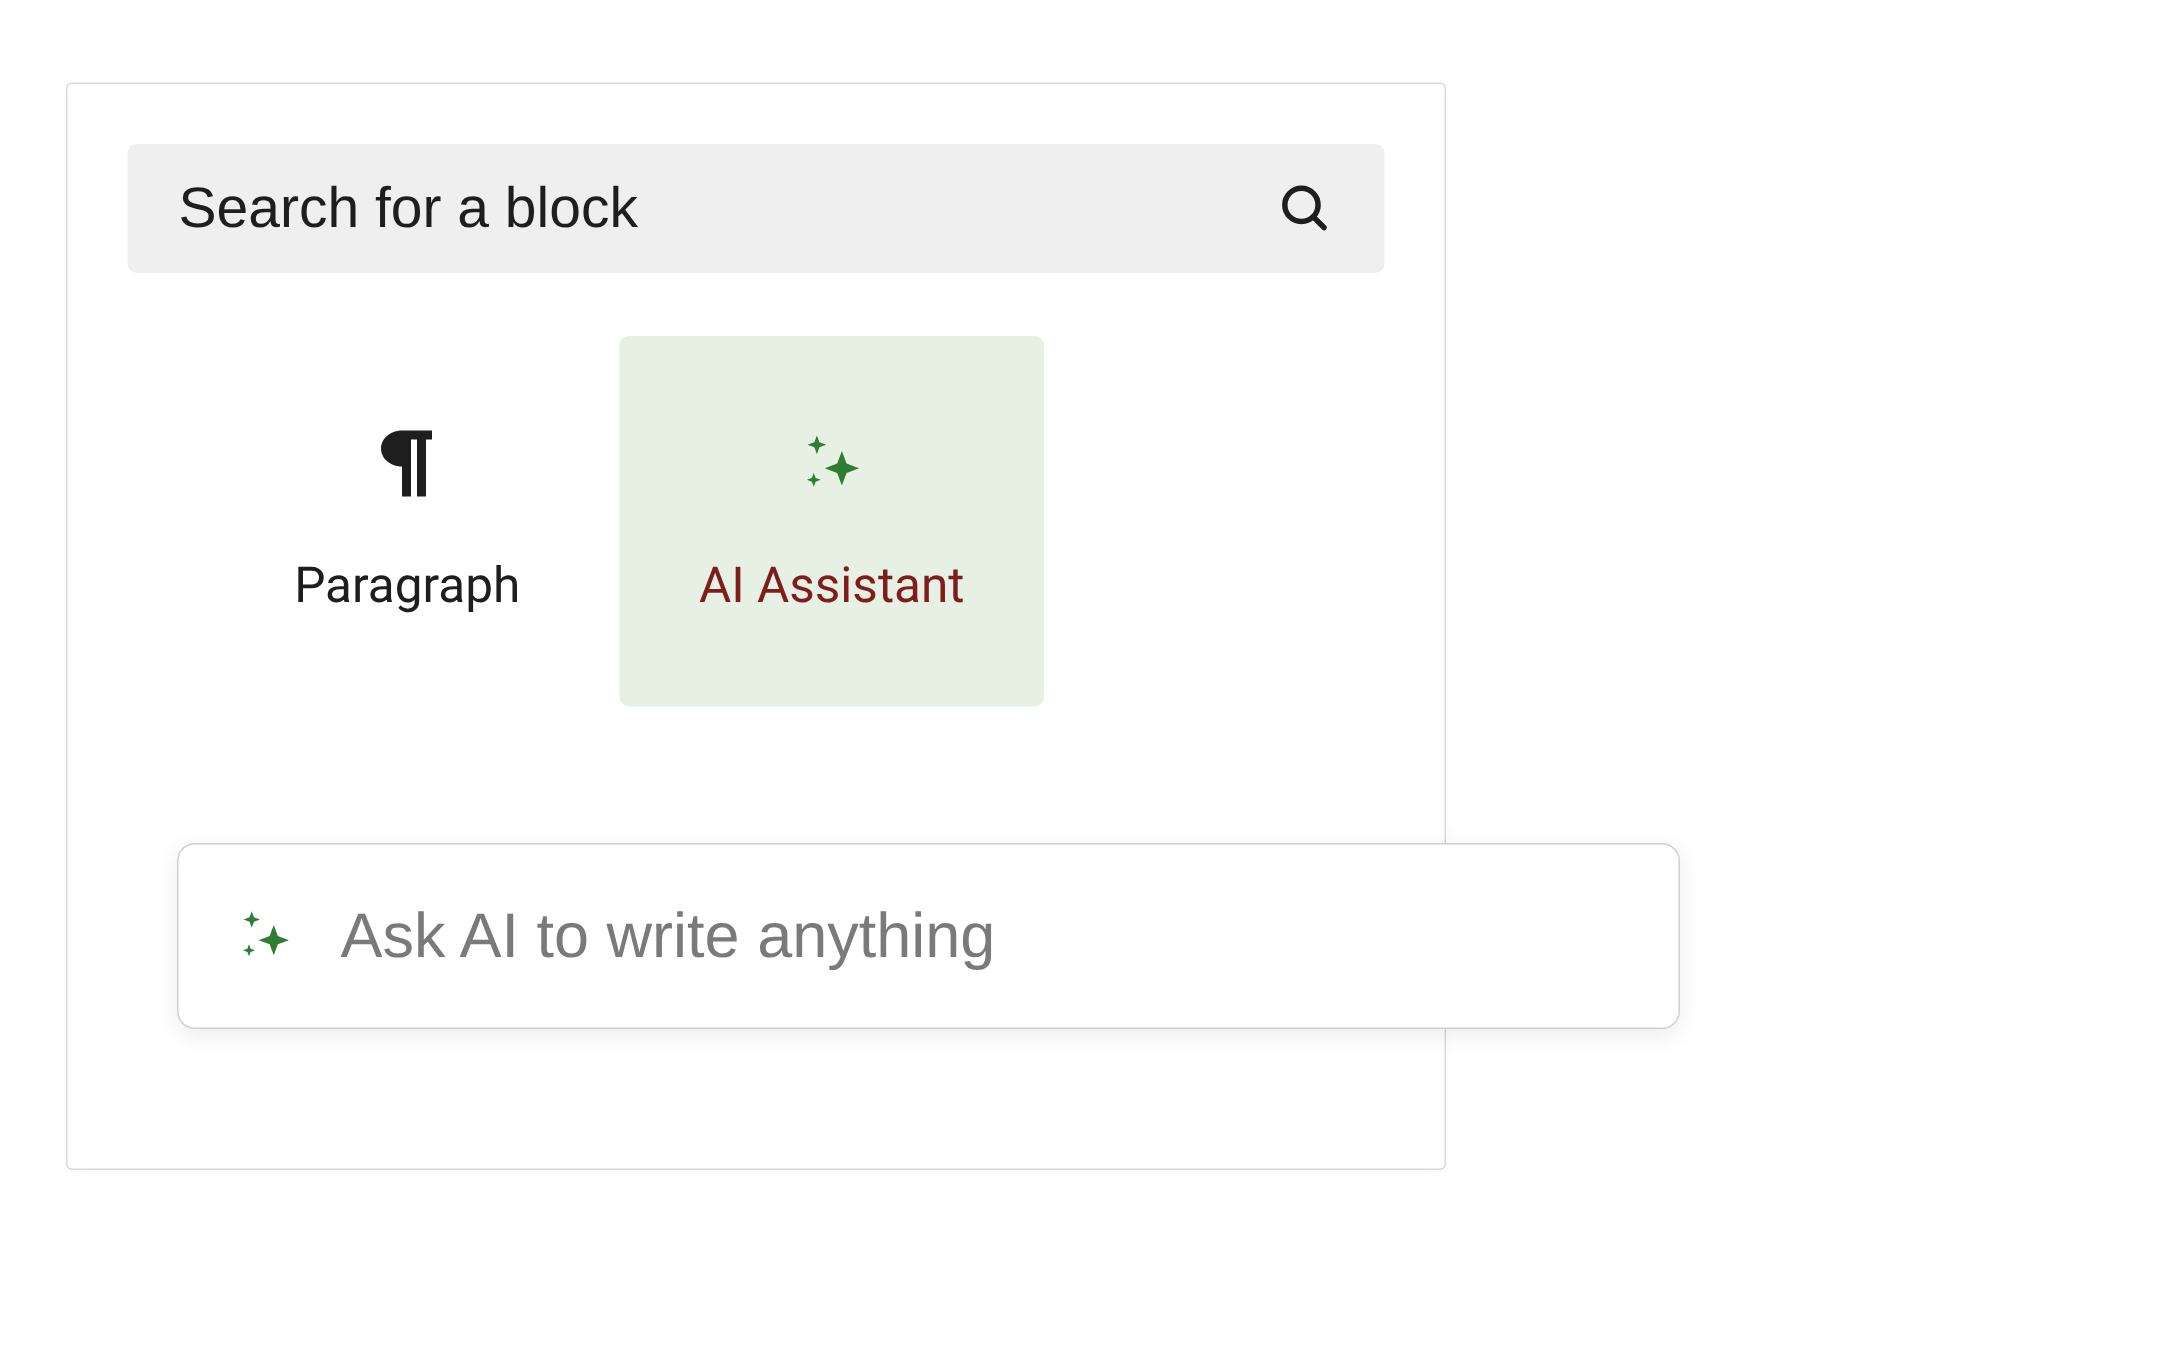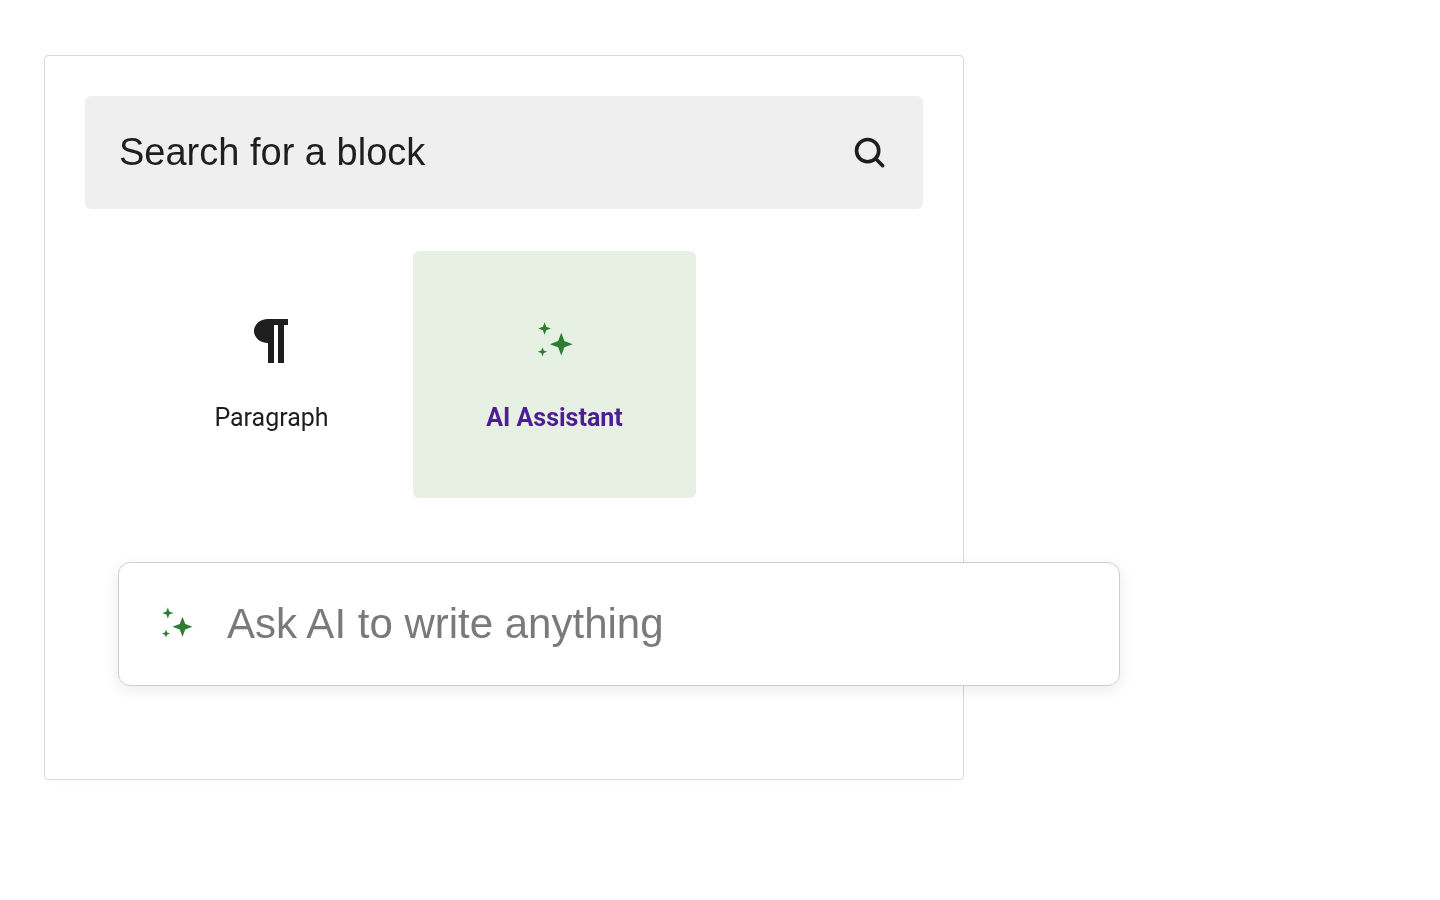--- a/index.html
+++ b/index.html
@@ -24,21 +24,21 @@
       height: 725px;
       border: 1px solid #d9d9d9;
       border-radius: 4px;
       background: #ffffff;
       padding: 40px;
       box-shadow: 0 2px 8px rgba(0,0,0,0.02);
     }
 
     .search-bar {
       width: 100%;
-      height: 113px;
+      height: 86px;
       background: #efefef;
       border-radius: 6px;
       display: flex;
       align-items: center;
       padding: 0 34px;
       border: none;
     }
 
     .search-input {
       flex: 1;
@@ -84,27 +84,26 @@
     }
 
     .block-tile .icon-wrap {
       height: 48px;
       display: flex;
       align-items: center;
       justify-content: center;
     }
 
     .block-label {
-      font-size: 25px;
+      font-size: 33px;
       color: #1e1e1e;
     }
 
     .block-tile.selected .block-label {
-      color: #4c1d95;
-      font-weight: bold;
+      color: #7f1d1d;
     }
 
     .ask-bar {
       position: absolute;
       left: 118px;
       top: 562px;
       width: 1002px;
       height: 124px;
       border: 1px solid #cfcfcf;
       border-radius: 12px;

